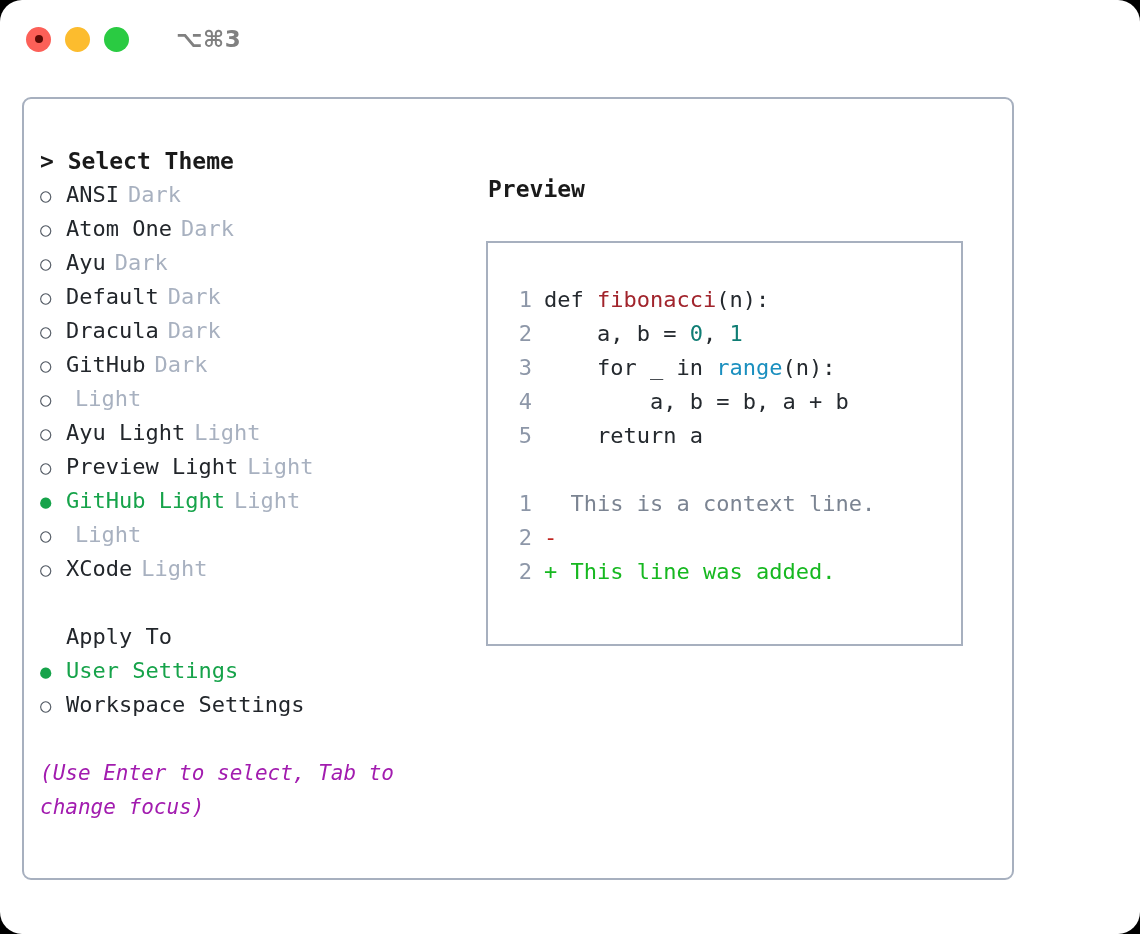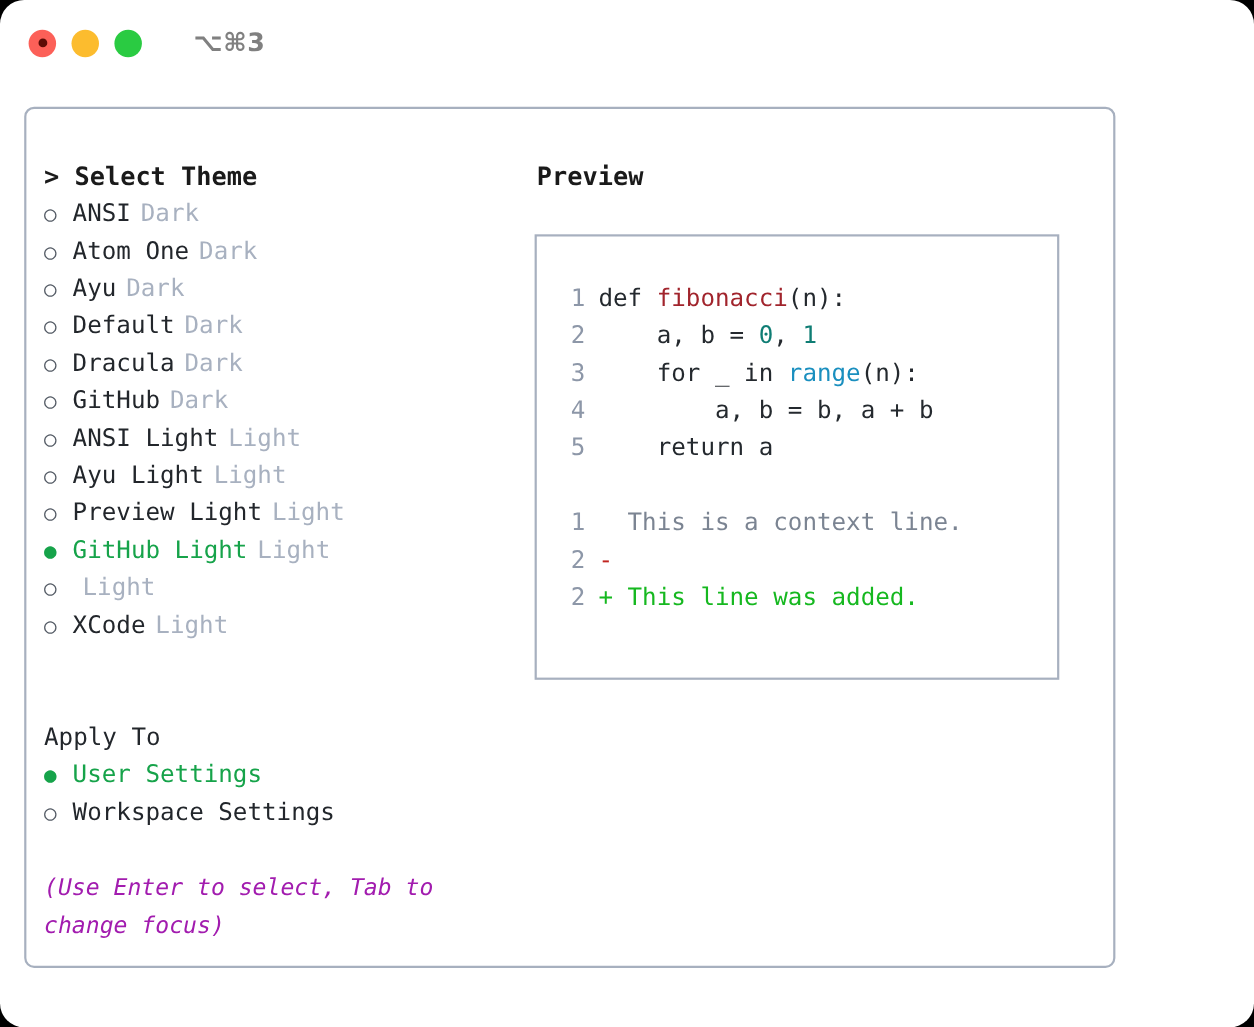--- a/index.html
+++ b/index.html
@@ -77,21 +77,21 @@
     border-radius: 9px;
     box-sizing: border-box;
     background: #ffffff;
   }
 
   .columns {
     display: flex;
     padding: 45px 0 0 0;
   }
   .col-left  { width: 462px; padding-left: 16px; box-sizing: border-box; }
-  .col-right { flex: 1; }
+  .col-right { flex: 1; margin-top: 28px; }
 
   
   .section-header {
     font-size: 23px;
     font-weight: bold;
     color: #1a1a1a;
     line-height: 34px;
     white-space: pre;
   }
   .list-row {
@@ -116,21 +116,20 @@
     color: #a8b1c0;
     margin-left: 9px;
   }
   .spacer-34 { height: 34px; }
 
   .apply-header {
     display: flex;
     font-size: 22px;
     line-height: 34px;
     white-space: pre;
-    flex-direction: column;
   }
   .apply-header .bullet { color: transparent; }
   .apply-header .row-label { color: #22262b; }
 
   .hint {
     font-size: 21px;
     line-height: 34px;
     color: #a21caf;
     width: 420px;
     font-style: italic;
@@ -197,21 +196,21 @@
       <div class="col-left">
         <div class="section-header">&gt; Select Theme</div>
 
         <div id="theme-list">
             <div class="list-row"><span class="bullet">○</span><span class="row-label">ANSI</span><span class="row-badge">Dark</span></div>
             <div class="list-row"><span class="bullet">○</span><span class="row-label">Atom One</span><span class="row-badge">Dark</span></div>
             <div class="list-row"><span class="bullet">○</span><span class="row-label">Ayu</span><span class="row-badge">Dark</span></div>
             <div class="list-row"><span class="bullet">○</span><span class="row-label">Default</span><span class="row-badge">Dark</span></div>
             <div class="list-row"><span class="bullet">○</span><span class="row-label">Dracula</span><span class="row-badge">Dark</span></div>
             <div class="list-row"><span class="bullet">○</span><span class="row-label">GitHub</span><span class="row-badge">Dark</span></div>
-            <div class="list-row"><span class="bullet">○</span><span class="row-label">ANSI Light</span><span class="row-badge">Light</span></div>
+            <div class="list-row"><span class="bullet">○</span><span class="row-badge">Light</span></div>
             <div class="list-row"><span class="bullet">○</span><span class="row-label">Ayu Light</span><span class="row-badge">Light</span></div>
             <div class="list-row"><span class="bullet">○</span><span class="row-label">Preview Light</span><span class="row-badge">Light</span></div>
             <div class="list-row"><span class="bullet selected">●</span><span class="row-label selected">GitHub Light</span><span class="row-badge">Light</span></div>
             <div class="list-row"><span class="bullet">○</span><span class="row-badge">Light</span></div>
             <div class="list-row"><span class="bullet">○</span><span class="row-label">XCode</span><span class="row-badge">Light</span></div>
           </div>
 
         <div class="spacer-34"></div>
 
         <div class="apply-header">

